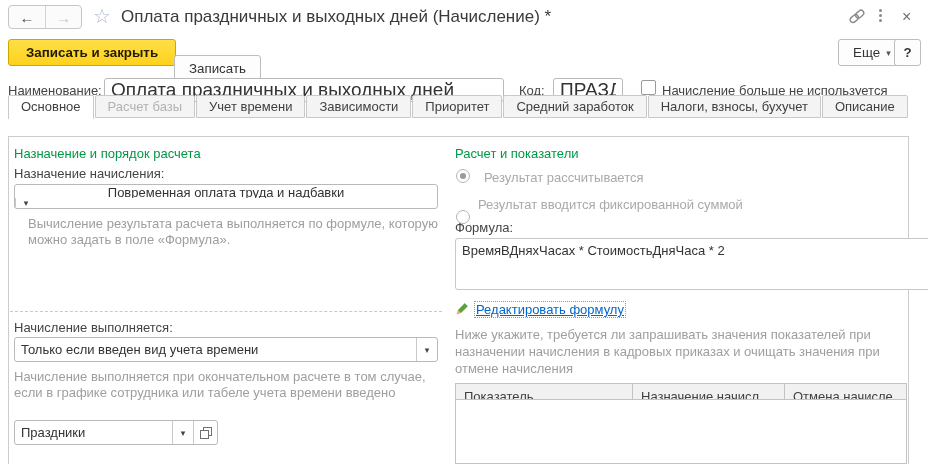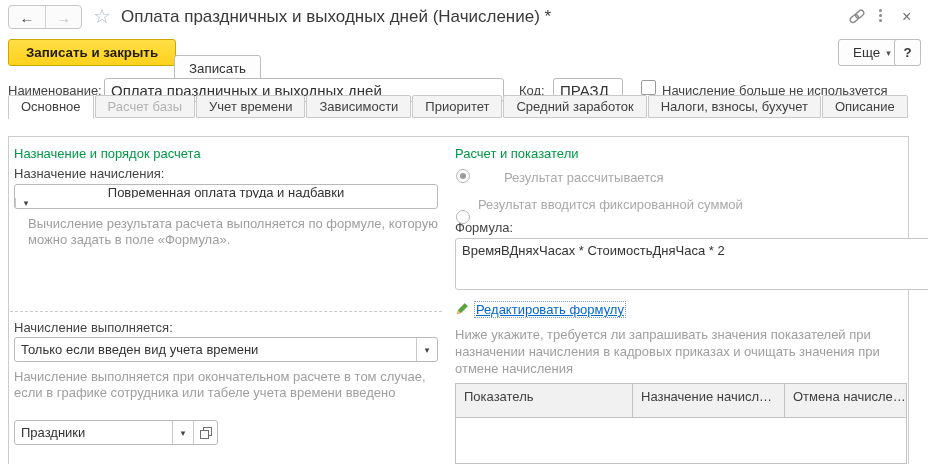--- a/index.html
+++ b/index.html
@@ -26,21 +26,21 @@
   .btn { height:27px; border:1px solid #bdbdbd; border-radius:3px; background:#fdfdfd;
     display:inline-flex; align-items:center; padding:0 14px; cursor:pointer; color:#333; }
   .btn-primary { background:linear-gradient(#ffdf47,#ffd11c); border-color:#c9a800;
     font-weight:bold; color:#211c00; padding:0 17px; }
   .btn .arr { font-size:9px; color:#555; margin-left:6px; }
   .btn-help { width:27px; justify-content:center; padding:0; font-weight:bold; }
 
   
   .lbl { color:#444; white-space:nowrap; }
   .tinput { border:1px solid #b9b9b9; border-radius:3px; height:24px; padding:8px 6px;
-    font-family:inherit; font-size:15px; color:#333; background:#fff; }
+    font-family:inherit; font-size:19px; color:#333; background:#fff; }
   .checkbox { width:15px; height:15px; border:1px solid #9a9a9a; border-radius:2px; background:#fff; cursor:pointer; }
 
   
   .tabs { left:8px; top:95px; display:flex; }
   .tab { height:23px; line-height:22px; padding:0 12px; background:#f4f4f4;
     border:1px solid #c9c9c9; border-radius:2px 2px 0 0; margin-right:1px; cursor:pointer;
     color:#404040; white-space:nowrap; }
   .tab.active { background:#fff; height:24px; border-bottom:none; position:relative; z-index:3; cursor:default; }
   .tab.disabled { color:#b2b2b2; cursor:default; }
 
@@ -62,21 +62,21 @@
 
   .radio { width:14px; height:14px; border:1px solid #b5b5b5; border-radius:50%; background:#fff; position:relative; }
   .radio.sel::after { content:""; position:absolute; left:3px; top:3px; width:6px; height:6px;
     border-radius:50%; background:#9a9a9a; }
   .dis-lbl { color:#a9a9a9; }
 
   .formula-box { border:1px solid #c8c8c8; border-radius:3px; background:#fff; padding:4px 6px; color:#333; }
   .link { color:#0066cc; text-decoration:underline; border:1px dotted #7f9db9; padding:0 1px; cursor:pointer; white-space:nowrap; }
 
   .grid { border:1px solid #c3c3c3; background:#fff; }
-  .grid-head { display:flex; background:#f1f1f1; border-bottom:1px solid #c3c3c3; height:34px; }
+  .grid-head { display:flex; background:#f1f1f1; border-bottom:1px solid #c3c3c3; height:16px; }
   .grid-head .col { line-height:26px; padding:0 8px; border-right:1px solid #c3c3c3;
     color:#3f3f3f; white-space:nowrap; overflow:hidden; }
   .grid-head .col:last-child { border-right:none; }
 </style>
 </head>
 <body>
 
 <div class="abs navgroup">
   <div class="navbtn nav-back">
       <span>←</span>
@@ -155,21 +155,21 @@
     <svg width="12" height="12" viewBox="0 0 12 12">
       <rect x="3.5" y="0.5" width="8" height="8" fill="#fff" stroke="#6f6f6f"></rect>
       <rect x="0.5" y="3.5" width="8" height="8" fill="#fff" stroke="#6f6f6f"></rect>
     </svg>
   </span>
 </div>
 
 <div class="abs green-h" style="left:455px; top:146px;">Расчет и показатели</div>
 
 <div class="abs radio sel" style="left:456px; top:169px;"></div>
-<div class="abs dis-lbl" style="left:504px; top:170px;">Результат рассчитывается</div>
+<div class="abs dis-lbl" style="left:484px; top:170px;">Результат рассчитывается</div>
 <div class="abs radio" style="left:456px; top:196px;"></div>
 <div class="abs dis-lbl" style="left:478px; top:197px;">Результат вводится фиксированной суммой</div>
 
 <div class="abs lbl" style="left:455px; top:220px;text-align:right;">Формула:</div>
 <div class="abs formula-box" style="left:455px; top:238px; width:536px; height:52px;">ВремяВДняхЧасах * СтоимостьДняЧаса * 2</div>
 
 <div class="abs" style="left:455px; top:302px;">
   <svg width="14" height="14" viewBox="0 0 14 14">
     <path d="M3.2 8.2 L9.8 1.6 L12.4 4.2 L5.8 10.8 Z" fill="#57a639" stroke="#447f2c" stroke-width="0.6"></path>
     <path d="M3.2 8.2 L5.8 10.8 L2 12 Z" fill="#e8c26a" stroke="#b59045" stroke-width="0.5"></path>

